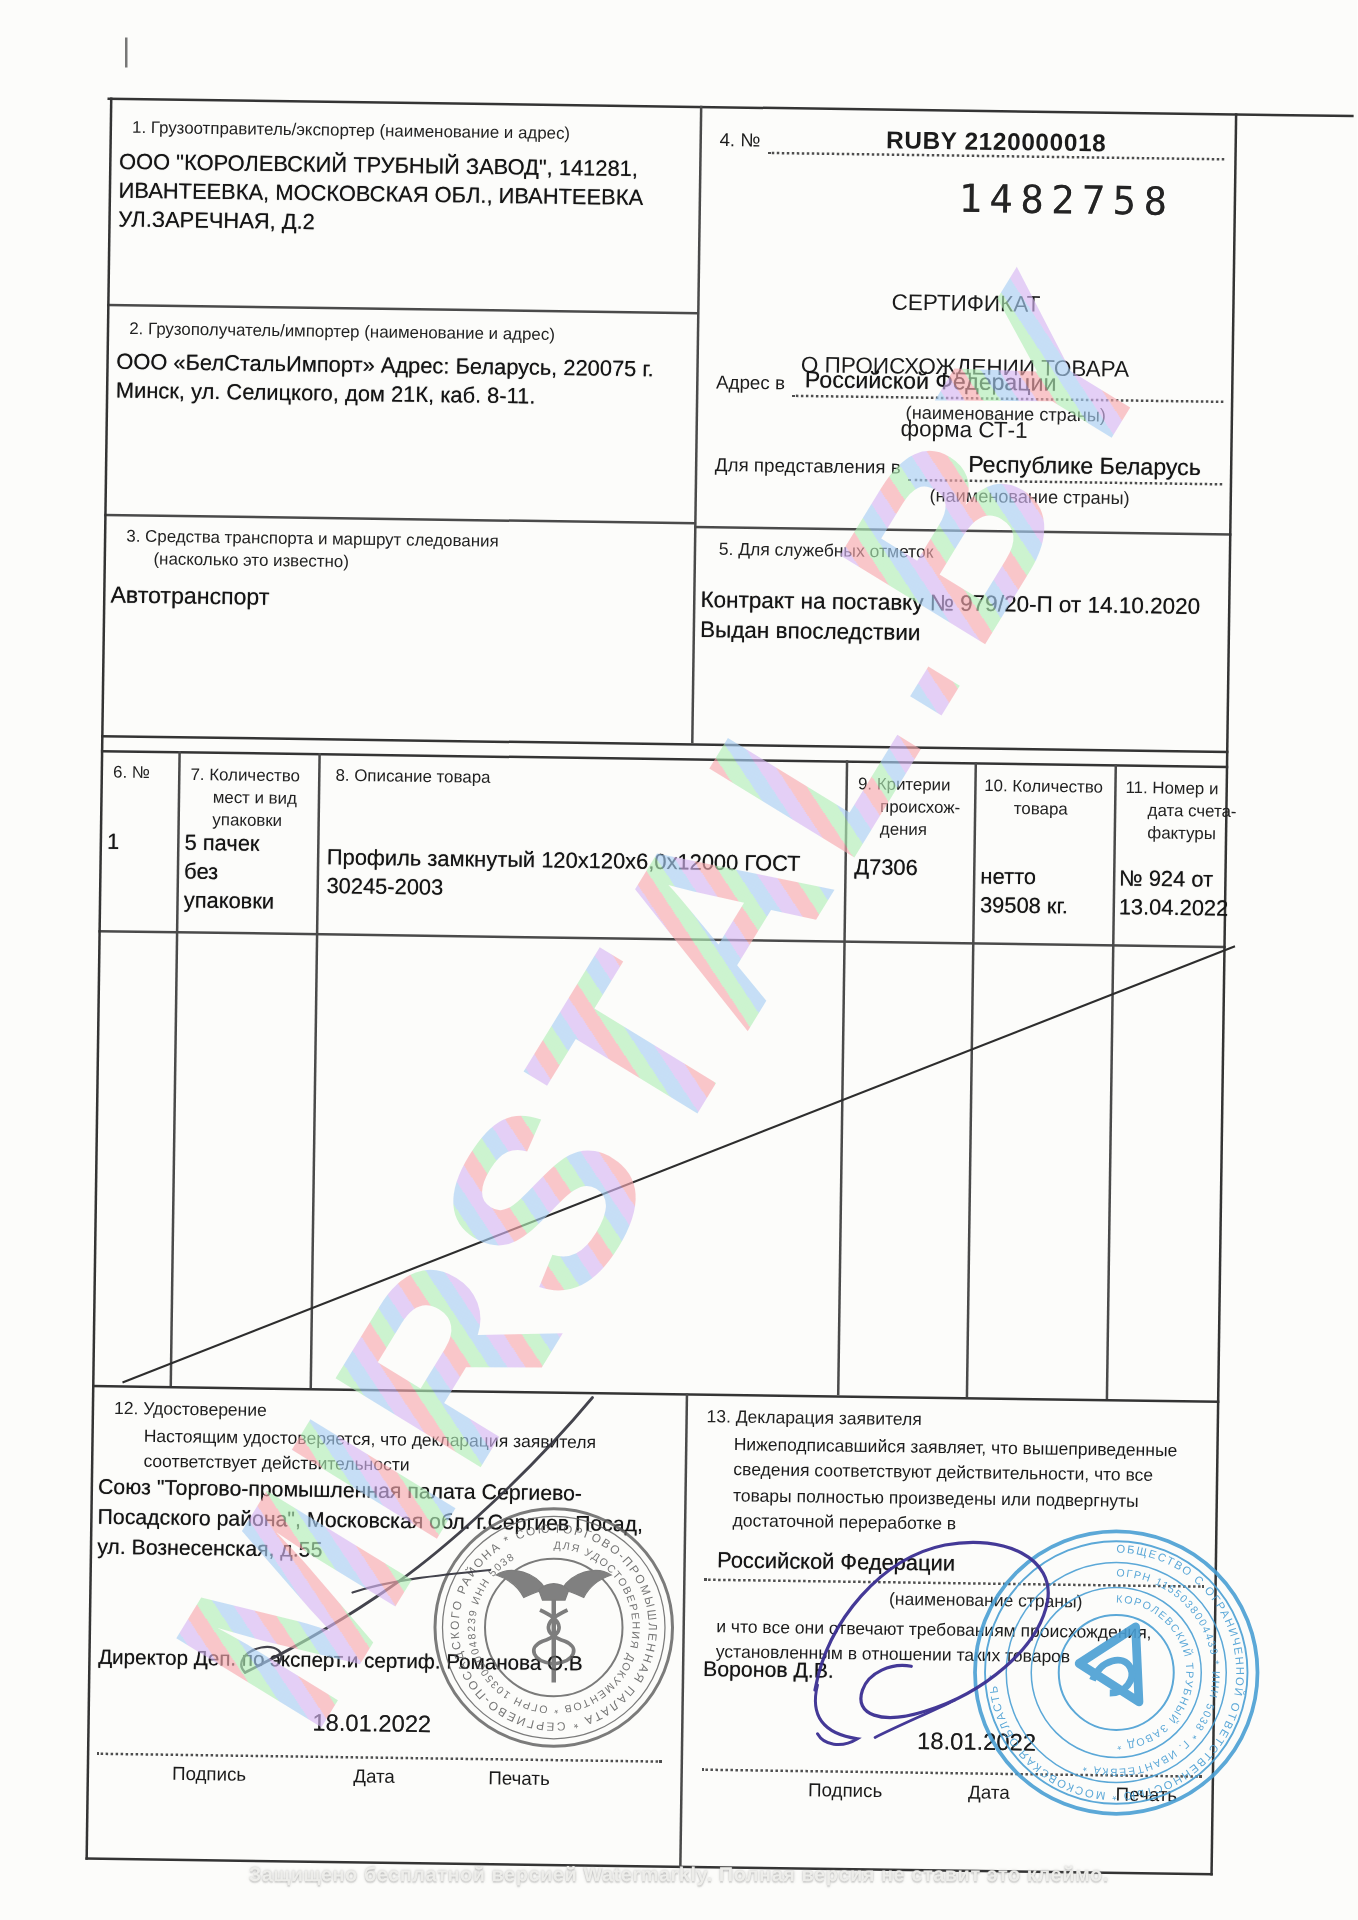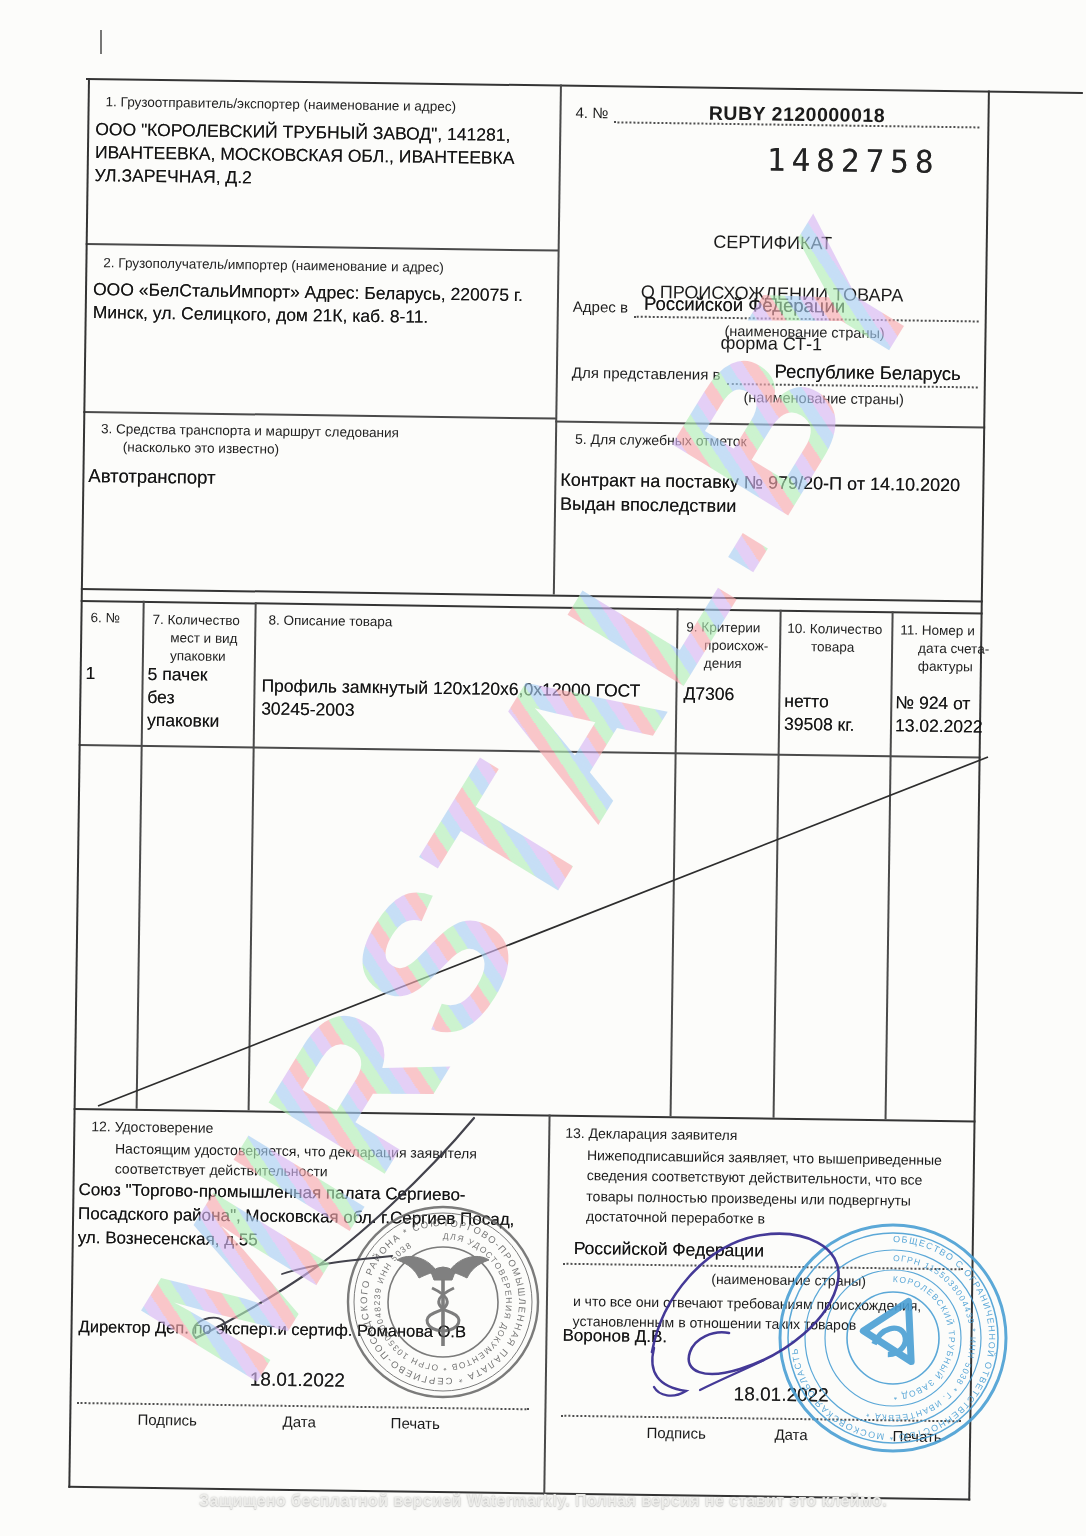--- a/index.html
+++ b/index.html
@@ -116,21 +116,21 @@
     <div class="t lbl" style="left:188px;top:532px;width:300px;">8. Описание товара</div>
     <div class="t lbl hang" style="left:606px;top:532px;width:84px;line-height:1.35;">9. Критерии происхож-дения</div>
     <div class="t lbl hang" style="left:707px;top:532px;width:98px;line-height:1.35;text-align:left;padding-left:24px;text-indent:-24px;">10. Количество товара</div>
     <div class="t lbl hang" style="left:820px;top:532px;width:80px;line-height:1.35;">11. Номер и дата счета-фактуры</div>
 
     <div class="t val" style="left:6px;top:584px;">1</div>
     <div class="t val" style="left:68px;top:584px;width:78px;">5 пачек без упаковки</div>
     <div class="t val" style="left:182px;top:594px;width:404px;">Профиль замкнутый 120х120х6,0х12000 ГОСТ 30245-2003</div>
     <div class="t val" style="left:604px;top:596px;">Д7306</div>
     <div class="t val" style="left:705px;top:602px;width:92px;">нетто 39508 кг.</div>
-    <div class="t val" style="left:816px;top:602px;width:84px;">№ 924 от 13.02.2022</div>
+    <div class="t val" style="left:816px;top:602px;width:84px;">№ 924 от 13.04.2022</div>
 
     <div class="t lbl" style="left:18px;top:1040px;font-size:14px;">12. Удостоверение</div>
     <div class="t small" style="left:42px;top:1060px;width:400px;">Настоящим удостоверяется, что декларация заявителя соответствует действительности</div>
     <div class="t val" style="left:6px;top:1100px;width:442px;font-size:17px;line-height:1.4;">Союз "Торгово-промышленная палата Сергиево-Посадского района", Московская обл. г.Сергиев Посад, ул. Вознесенская, д.55</div>
     <div class="t val" style="left:8px;top:1238px;width:450px;font-size:16.5px;">Директор Деп. по эксперт.и сертиф. Романова О.В</div>
     <div class="date" style="left:180px;top:1288px;">18.01.2022</div>
     <div class="sigline" style="left:8px;top:1324px;width:452px;"></div>
     <div class="siglab" style="left:98px;top:1332px;">Подпись</div>
     <div class="siglab" style="left:230px;top:1332px;">Дата</div>
     <div class="siglab" style="left:346px;top:1332px;">Печать</div>

